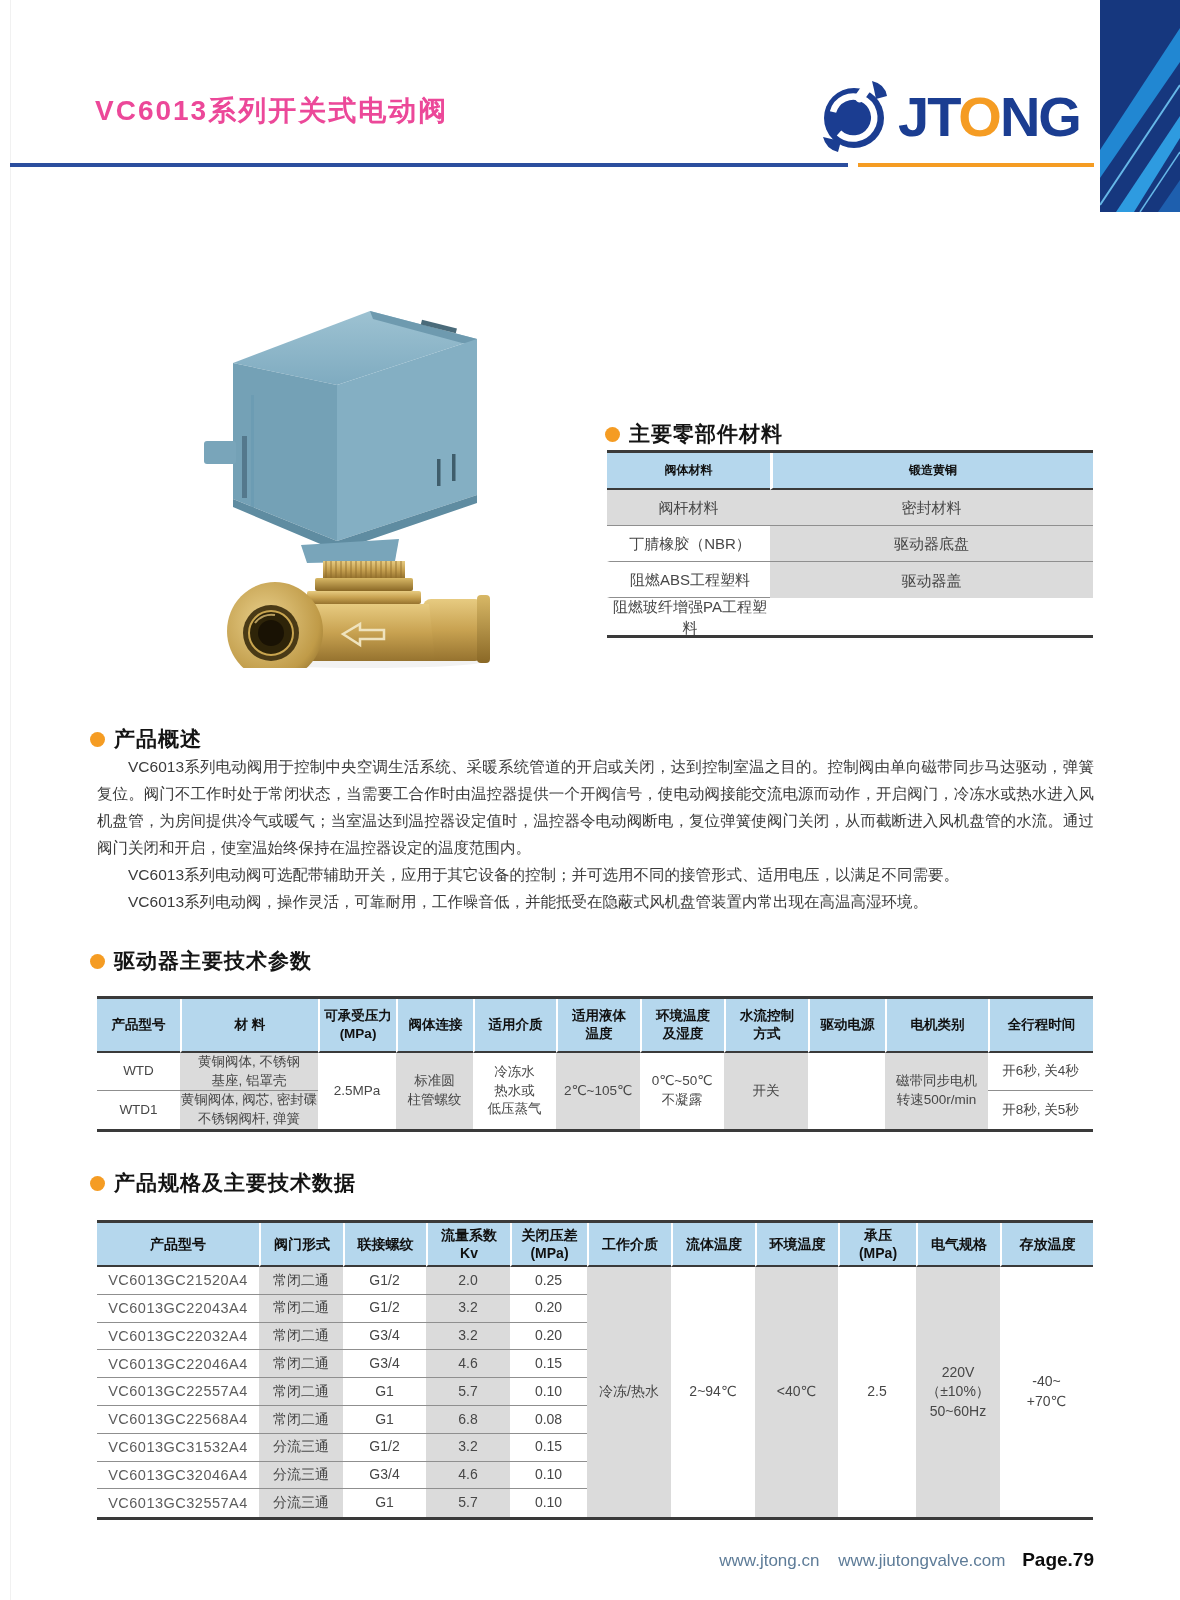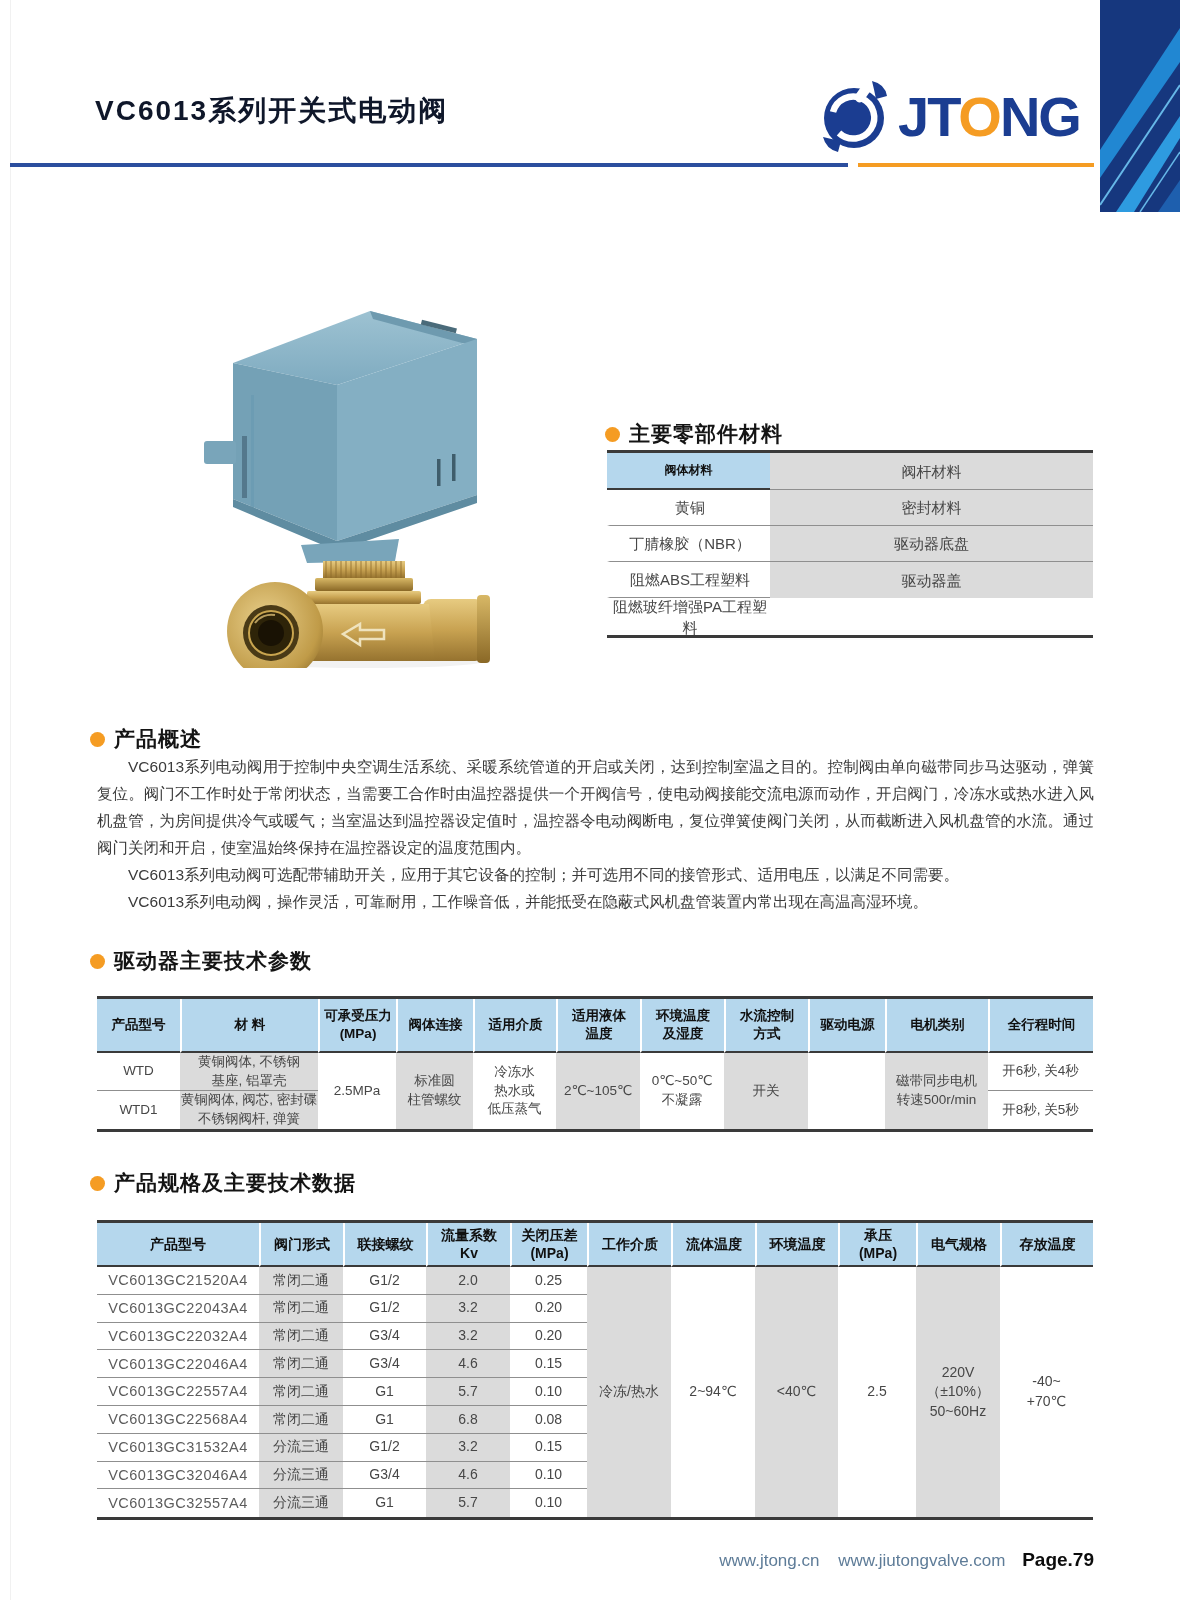--- a/index.html
+++ b/index.html
@@ -4,21 +4,21 @@
 <style>
   *{box-sizing:border-box;}
   html,body{margin:0;padding:0;background:#e8e8e8;}
   #page{position:relative;width:1180px;height:1600px;background:#fff;margin:0 auto;
         font-family:"Liberation Sans","DejaVu Sans",sans-serif;overflow:hidden;}
   .edge-line{position:absolute;left:10px;top:0;width:1px;height:1600px;background:#f1f1f1;}
 
   
   .corner{position:absolute;right:0;top:0;width:80px;height:212px;}
   .doc-title{position:absolute;left:95px;top:92px;margin:0;font-size:28px;font-weight:bold;
-             color:#0f172a;letter-spacing:2px;}
+             color:#ec4899;letter-spacing:2px;}
   .logo{position:absolute;left:820px;top:72px;height:90px;display:flex;align-items:center;gap:8px;}
   .logo-word{font-size:56px;font-weight:900;color:var(--navy,#1B3D91);letter-spacing:-2px;line-height:1;}
   .logo-word .o{color:var(--accent,#F59C23);}
   .rule-b{position:absolute;left:10px;top:163px;height:4px;width:838px;background:var(--rule_blue,#2B4E9E);}
   .rule-o{position:absolute;left:858px;top:163px;height:4px;width:236px;background:var(--accent,#F5A01F);}
 
   
   .sec{position:absolute;display:flex;align-items:center;gap:9px;}
   .dot{width:15px;height:15px;border-radius:50%;background:var(--accent,#F59C23);flex:none;}
   .sec b{font-size:21px;color:#141414;letter-spacing:1px;}
@@ -151,22 +151,22 @@
     <path d="M70,330 a20,20 0 0 1 20,-8" stroke="#D9BC74" stroke-width="2" fill="none" opacity=".8"></path>
     <path d="M158,341 l17,-10 v6 h24 v9 h-24 v6 z" fill="none" stroke="#EFE3BE" stroke-width="2.5"></path>
   </svg>
 
   <div class="sec" style="left:605px;top:420px;">
     <span class="dot"></span>
     <b>主要零部件材料</b>
   </div>
   <div class="grid mat">
     <div class="hcell">阀体材料</div>
+    <div class="hcell gap">锻造黄铜</div>
     <div class="cell g ln">阀杆材料</div>
-    <div class="cell gap ln">黄铜</div>
     <div class="cell g ln">密封材料</div>
     <div class="cell gap ln">丁腈橡胶（NBR）</div>
     <div class="cell g ln">驱动器底盘</div>
     <div class="cell gap ln">阻燃ABS工程塑料</div>
     <div class="cell g">驱动器盖</div>
     <div class="cell gap">阻燃玻纤增强PA工程塑料</div>
   </div>
 
   <div class="sec" style="left:90px;top:725px;">
     <span class="dot"></span>

